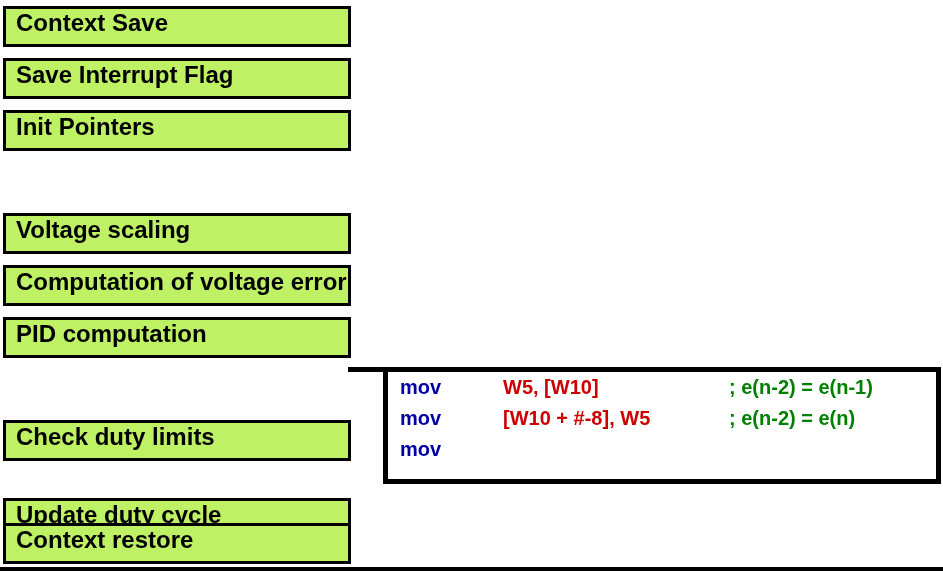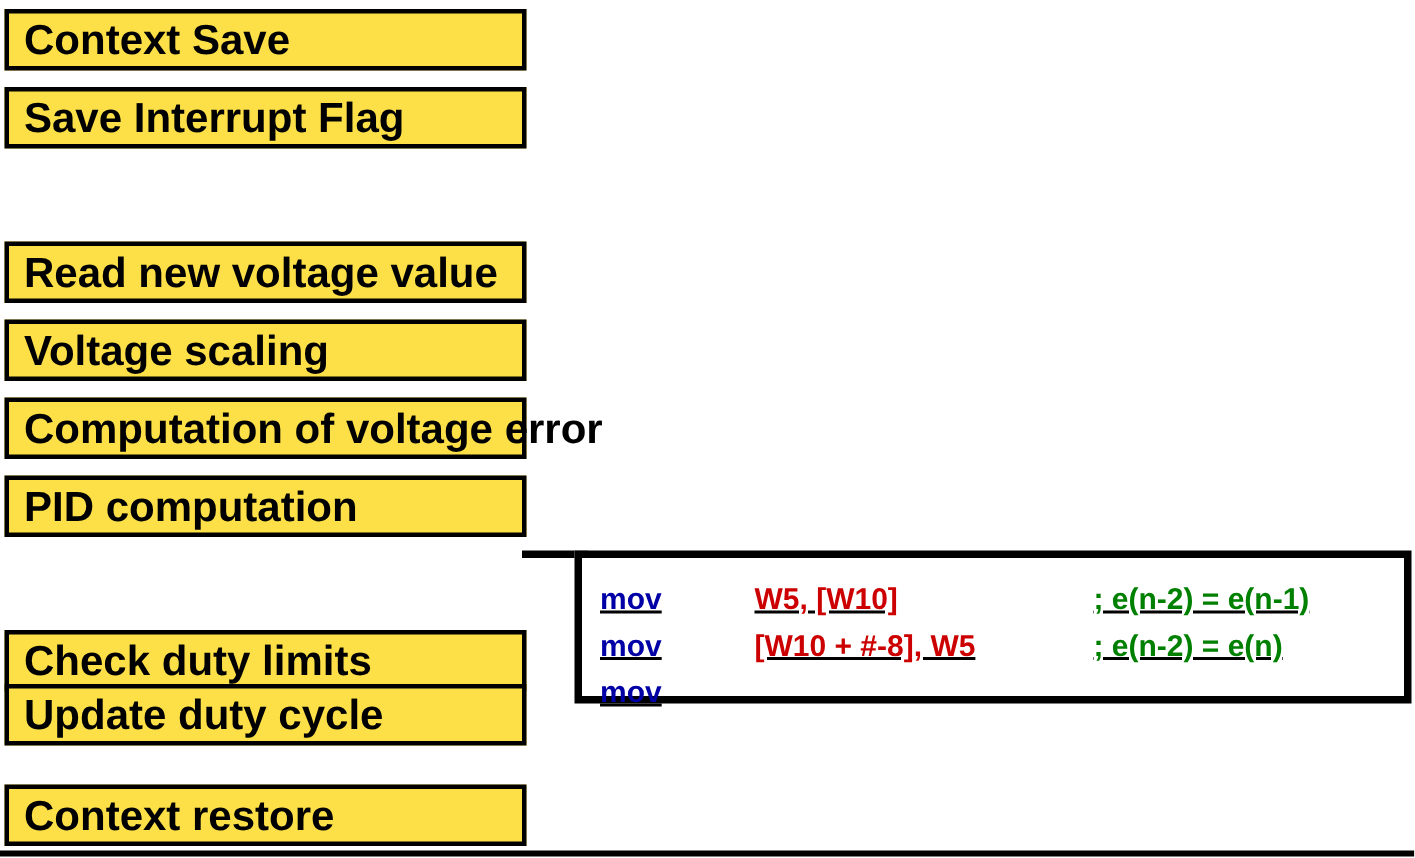--- a/index.html
+++ b/index.html
@@ -16,26 +16,25 @@
     font-family: "Liberation Sans", "DejaVu Sans", sans-serif;
     font-weight: bold;
   }
   
   .step {
     position: absolute;
     left: 3px;
     width: 348px;
     height: 41px;
     border: 3px solid var(--border, #000);
-    background: #fde047;
+    background: #bef264;
     box-sizing: border-box;
     display: flex;
-    align-items: center;
     padding-left: 10px;
-    font-size: 28px;
+    font-size: 24px;
     color: #000000;
     white-space: nowrap;
   }
   .step.highlighted {
     left: 1px;
     width: 355px;
     height: 44px;
     border-width: 5px;
     color: var(--highlight-text, #0000a6);
     padding-left: 12px;
@@ -50,28 +49,27 @@
     height: 5px;
     background: var(--border, #000);
     z-index: 1;
   }
   
   .code-box {
     position: absolute;
     left: 383px;
     top: 367px;
     width: 558px;
-    height: 102px;
+    height: 117px;
     border: 5px solid var(--border, #000);
     background: #ffffff;
     box-sizing: border-box;
-    padding: 13px 0 0 12px;
+    padding: 0 0 0 12px;
     font-size: 20px;
     z-index: 2;
-    text-decoration: underline;
   }
   .code-line {
     display: flex;
     height: 31px;
     line-height: 31px;
     white-space: pre;
   }
   .code-line .mn {
     display: inline-block;
     width: 103px;
@@ -101,40 +99,40 @@
 <body>
 
 <div class="stage">
 
   <div class="step" style="top:6px">
     <span>Context Save</span>
   </div>
   <div class="step" style="top:58px">
     <span>Save Interrupt Flag</span>
   </div>
-  <div class="step" style="top:161px">
-    <span>Read new voltage value</span>
+  <div class="step" style="top:110px">
+    <span>Init Pointers</span>
   </div>
   <div class="step" style="top:213px">
     <span>Voltage scaling</span>
   </div>
   <div class="step" style="top:317px">
     <span>PID computation</span>
   </div>
   <div class="step" style="top:265px">
     <span>Computation of voltage error</span>
   </div>
 
   <div class="connector"></div>
 
 
   <div class="step" style="top:420px">
     <span>Check duty limits</span>
   </div>
-  <div class="step" style="top:456px">
+  <div class="step" style="top:498px">
     <span>Update duty cycle</span>
   </div>
   <div class="step" style="top:523px">
     <span>Context restore</span>
   </div>
 
   <div class="code-box">
     <div class="code-line">
       <span class="mn">mov</span>
       <span class="op">W5, [W10]</span>

